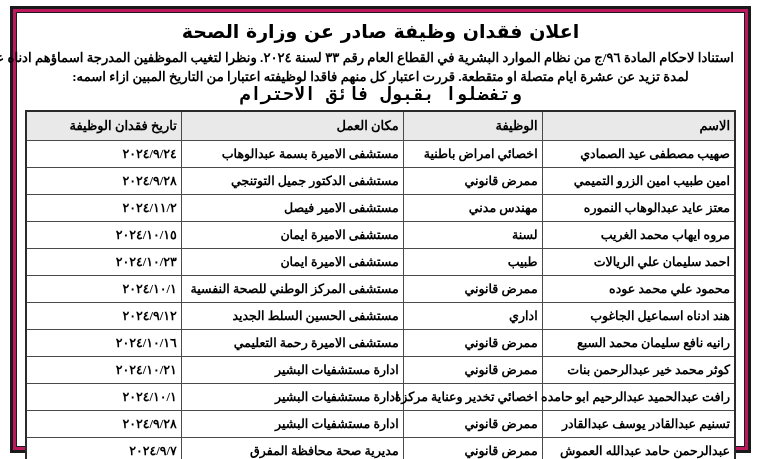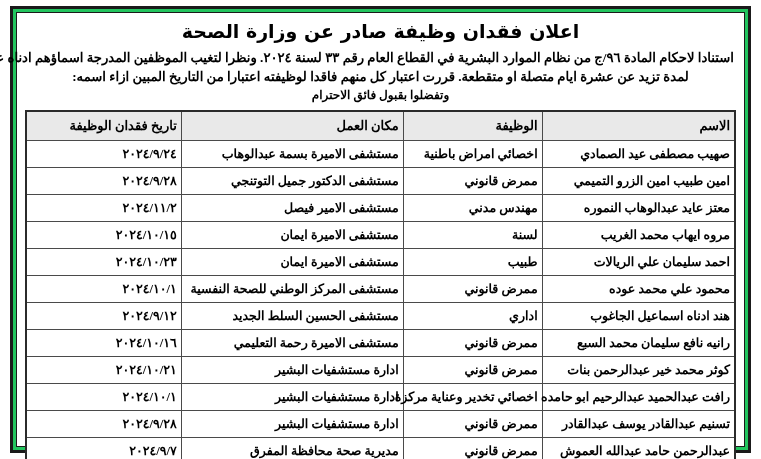--- a/index.html
+++ b/index.html
@@ -24,21 +24,21 @@
   }
 
   
   #frame {
     position: relative;
     box-sizing: border-box;
     width: 741px;
     height: 447px;
     border: 3px solid #1a1a1a;
     padding: 3px;
-    background: #22c55e;
+    background: #be185d;
   }
   #frame-inner {
     box-sizing: border-box;
     width: 100%;
     height: 100%;
     border: 1px solid #1a1a1a;
     padding: 4px 8px 6px 8px;
     background: #ffffff;
   }
 
@@ -65,23 +65,23 @@
     margin: 0;
     padding: 0 2px;
     white-space: nowrap;
     direction: rtl;
   }
   .body-para.line2 {
     text-align: center;
     text-align-last: center;
   }
   .body-closing {
-    font-family: Liberation Serif, serif;
-    font-weight: bold;
-    font-size: 12px;
+    font-family: Liberation Mono, monospace;
+    font-weight: bold;
+    font-size: 18px;
     line-height: 19px;
     text-align: center;
     margin: 0 0 5px 0;
     direction: rtl;
   }
 
   
   table.notice-table {
     width: 100%;
     border-collapse: collapse;

